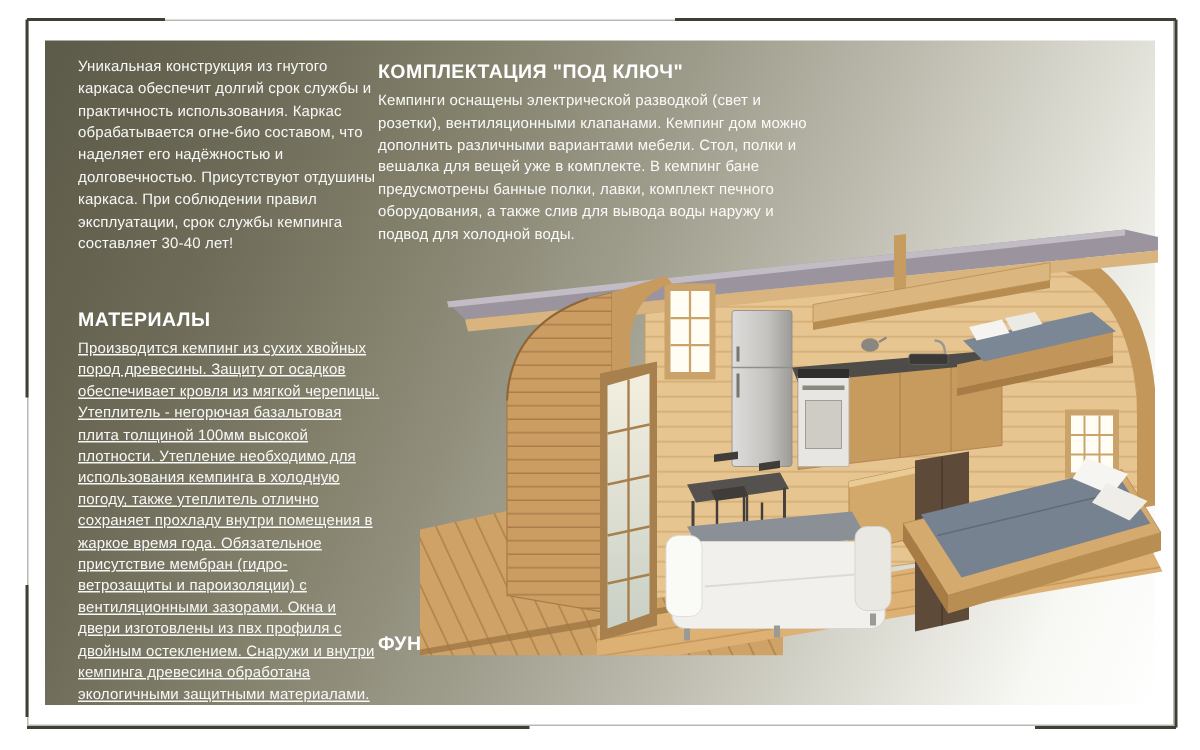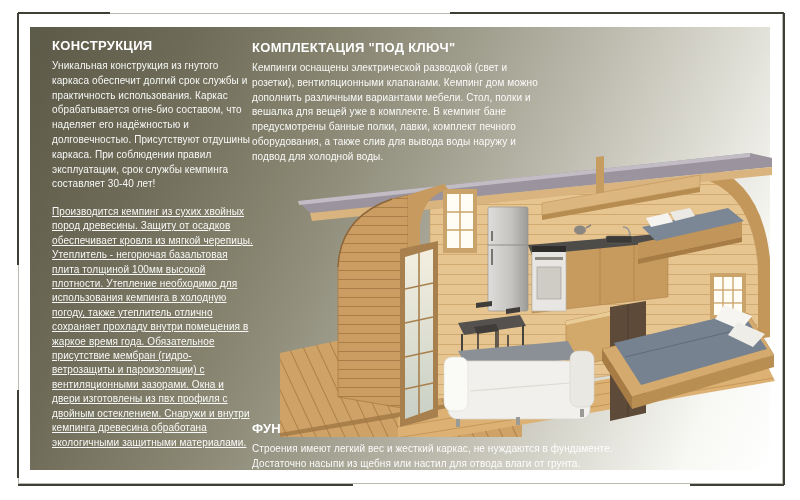--- a/index.html
+++ b/index.html
@@ -45,36 +45,35 @@
   <div class="frame-seg" style="left:450px;top:12px;width:334px;height:2px"></div>
   <div class="frame-seg" style="left:17px;top:13px;width:2px;height:252px"></div>
   <div class="frame-seg" style="left:17px;top:390px;width:2px;height:88px"></div>
   <div class="frame-seg" style="left:783px;top:13px;width:2px;height:472px"></div>
   <div class="frame-seg" style="left:18px;top:484px;width:335px;height:2px"></div>
   <div class="frame-seg" style="left:690px;top:484px;width:94px;height:2px"></div>
 
   <div id="panel"></div>
 
   <div class="sec" id="sec-construction">
-    <h3>КОНСТРУКЦИЯ</h3>
     <p>Уникальная конструкция из гнутого каркаса обеспечит долгий срок службы и практичность использования. Каркас обрабатывается огне-био составом, что наделяет его надёжностью и долговечностью. Присутствуют отдушины каркаса. При соблюдении правил эксплуатации, срок службы кемпинга составляет 30-40 лет!</p>
   </div>
 
   <div class="sec" id="sec-materials">
+    <h3>МАТЕРИАЛЫ</h3>
     <p>Производится кемпинг из сухих хвойных пород древесины. Защиту от осадков обеспечивает кровля из мягкой черепицы.  Утеплитель - негорючая базальтовая плита толщиной 100мм высокой плотности. Утепление необходимо для использования кемпинга в холодную погоду, также утеплитель отлично сохраняет прохладу внутри помещения в жаркое время года. Обязательное присутствие мембран (гидро-ветрозащиты и пароизоляции) с вентиляционными зазорами. Окна и двери изготовлены из пвх профиля с двойным остеклением. Снаружи и внутри кемпинга древесина обработана экологичными  защитными материалами.</p>
   </div>
 
   <div class="sec" id="sec-turnkey">
     <h3>КОМПЛЕКТАЦИЯ "ПОД КЛЮЧ"</h3>
     <p>Кемпинги оснащены электрической разводкой (свет и розетки), вентиляционными клапанами. Кемпинг дом можно дополнить различными вариантами мебели. Стол, полки и вешалка для вещей уже в комплекте. В кемпинг бане предусмотрены банные полки, лавки, комплект печного оборудования, а также слив для вывода воды наружу и подвод для холодной воды.</p>
   </div>
 
   <div class="sec" id="sec-foundation">
     <h3>ФУНДАМЕНТ</h3>
-    <p>Строения имеют легкий вес и жесткий каркас, не нуждаются в фундаменте. Достаточно насыпи из щебня или настил для отвода влаги от грунта.</p>
   </div>
 
   <svg id="house" viewBox="0 0 495 292">
     <defs>
       <pattern id="siding" width="12" height="9" patternUnits="userSpaceOnUse">
         <rect width="12" height="9" fill="#cb9d63"></rect>
         <line x1="0" y1="8.5" x2="12" y2="8.5" stroke="#a97e48" stroke-width="1"></line>
       </pattern>
       <pattern id="wallp" width="12" height="10" patternUnits="userSpaceOnUse">
         <rect width="12" height="10" fill="#e7c591"></rect>

